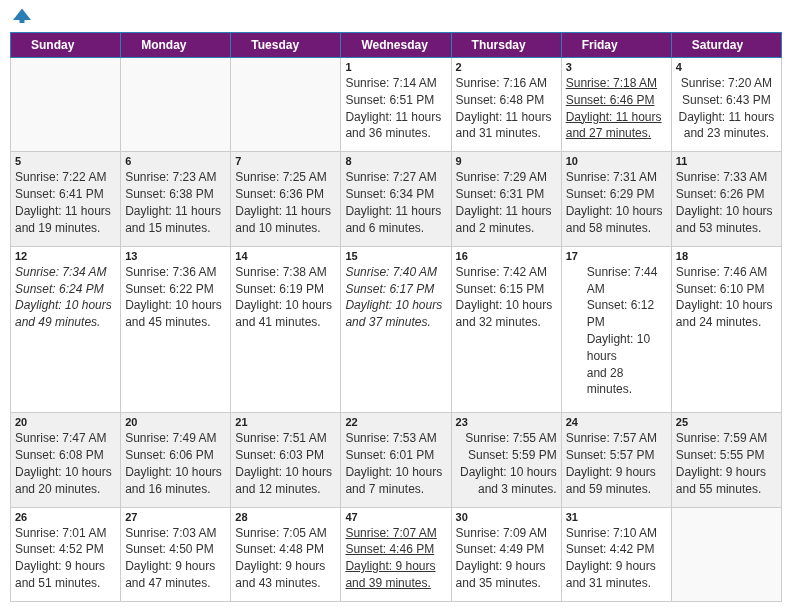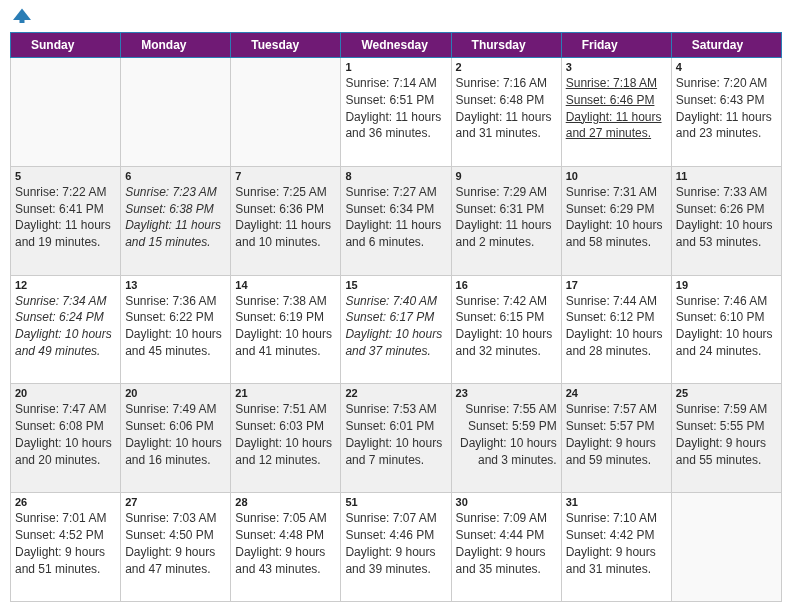--- a/index.html
+++ b/index.html
@@ -158,37 +158,37 @@
           </td>
           <td>
             <span class="day-num">3</span>
             <div class="day-info" style="white-space: pre-line; text-decoration: underline;">Sunrise: 7:18 AM
 Sunset: 6:46 PM
 Daylight: 11 hours
 and 27 minutes.</div>
           </td>
           <td>
             <span class="day-num">4</span>
-            <div class="day-info" style="white-space: pre-line;">Sunrise: 7:20 AM
+            <div class="day-info" style="white-space: pre-line; text-align: center;">Sunrise: 7:20 AM
 Sunset: 6:43 PM
 Daylight: 11 hours
 and 23 minutes.</div>
           </td>
         </tr>
         <tr class="row-shaded">
           <td>
             <span class="day-num">5</span>
             <div class="day-info" style="white-space: pre-line;">Sunrise: 7:22 AM
 Sunset: 6:41 PM
 Daylight: 11 hours
 and 19 minutes.</div>
           </td>
           <td>
             <span class="day-num">6</span>
-            <div class="day-info" style="white-space: pre-line; font-style: italic;">Sunrise: 7:23 AM
+            <div class="day-info" style="white-space: pre-line;">Sunrise: 7:23 AM
 Sunset: 6:38 PM
 Daylight: 11 hours
 and 15 minutes.</div>
           </td>
           <td>
             <span class="day-num">7</span>
             <div class="day-info" style="white-space: pre-line;">Sunrise: 7:25 AM
 Sunset: 6:36 PM
 Daylight: 11 hours
 and 10 minutes.</div>
@@ -253,27 +253,27 @@
           </td>
           <td>
             <span class="day-num">16</span>
             <div class="day-info" style="white-space: pre-line;">Sunrise: 7:42 AM
 Sunset: 6:15 PM
 Daylight: 10 hours
 and 32 minutes.</div>
           </td>
           <td>
             <span class="day-num">17</span>
-            <div class="day-info" style="white-space: pre-line;">Sunrise: 7:44 AM
+            <div class="day-info" style="white-space: pre-line; margin-left: 21px;">Sunrise: 7:44 AM
 Sunset: 6:12 PM
 Daylight: 10 hours
 and 28 minutes.</div>
           </td>
           <td>
-            <span class="day-num">19</span>
+            <span class="day-num">18</span>
             <div class="day-info" style="white-space: pre-line;">Sunrise: 7:46 AM
 Sunset: 6:10 PM
 Daylight: 10 hours
 and 24 minutes.</div>
           </td>
         </tr>
         <tr class="row-shaded">
           <td>
             <span class="day-num">20</span>
             <div class="day-info" style="white-space: pre-line;">Sunrise: 7:47 AM
@@ -340,30 +340,30 @@
 and 47 minutes.</div>
           </td>
           <td>
             <span class="day-num">28</span>
             <div class="day-info" style="white-space: pre-line;">Sunrise: 7:05 AM
 Sunset: 4:48 PM
 Daylight: 9 hours
 and 43 minutes.</div>
           </td>
           <td>
-            <span class="day-num">51</span>
-            <div class="day-info" style="white-space: pre-line;">Sunrise: 7:07 AM
+            <span class="day-num">47</span>
+            <div class="day-info" style="white-space: pre-line; text-decoration: underline;">Sunrise: 7:07 AM
 Sunset: 4:46 PM
 Daylight: 9 hours
 and 39 minutes.</div>
           </td>
           <td>
             <span class="day-num">30</span>
             <div class="day-info" style="white-space: pre-line;">Sunrise: 7:09 AM
-Sunset: 4:44 PM
+Sunset: 4:49 PM
 Daylight: 9 hours
 and 35 minutes.</div>
           </td>
           <td>
             <span class="day-num">31</span>
             <div class="day-info" style="white-space: pre-line;">Sunrise: 7:10 AM
 Sunset: 4:42 PM
 Daylight: 9 hours
 and 31 minutes.</div>
           </td>

